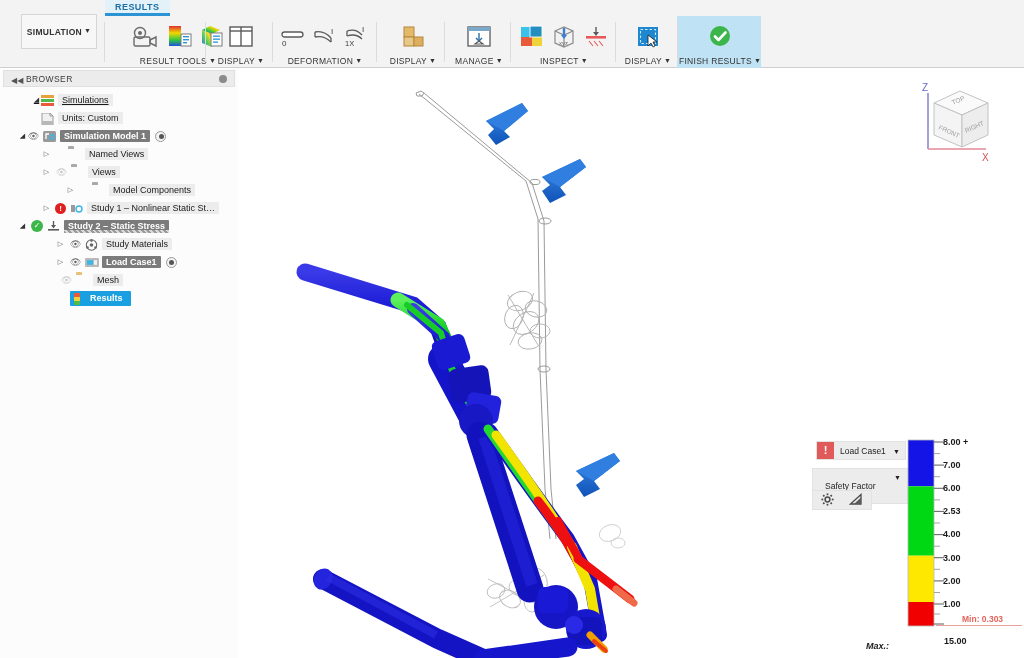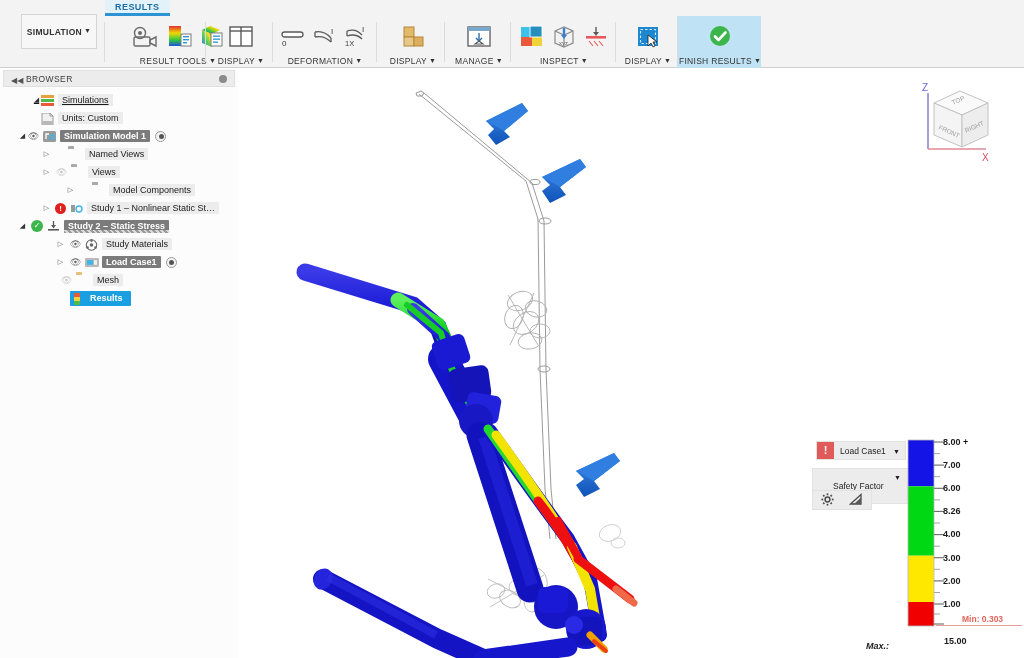--- a/index.html
+++ b/index.html
@@ -696,21 +696,21 @@
   </div>
 
   <div>
 
     <div class="lg-btn" style="left:816px; top:441px; width:90px; height:19px;">
       <span class="warn-sq">!</span>
       <span style="margin-left:6px;">Load Case1</span>
       <span class="caret" style="position:absolute; right:5px; top:6px;">▼</span>
     </div>
 
-    <div class="lg-btn" style="left:812px; top:468px; width:96px; height:36px; padding-left:20px;">
+    <div class="lg-btn" style="left:812px; top:468px; width:96px; height:36px; padding-left:12px;">
       <span>Safety Factor</span>
       <span class="caret" style="position:absolute; right:6px; top:5px;">▼</span>
     </div>
 
     <div class="lg-btn" style="left:812px; top:490px; width:60px; height:20px; justify-content:space-around;">
       <span>
         <svg width="13" height="13" viewBox="0 0 13 13">
           <circle cx="6.5" cy="6.5" r="2.4" fill="none" stroke="#4a4a4a" stroke-width="1.5"></circle>
           <g stroke="#4a4a4a" stroke-width="1.7">
             <line x1="6.5" y1="0.4" x2="6.5" y2="2.2"></line>
@@ -760,21 +760,21 @@
         <line x1="44" y1="114.2" x2="50" y2="114.2"></line>
         <line x1="44" y1="137.3" x2="50" y2="137.3"></line>
         <line x1="44" y1="160.5" x2="50" y2="160.5"></line>
         <line x1="44" y1="182" x2="50" y2="182"></line>
       </g>
     </svg>
 
     <div class="ticklabel" style="left:943px; top:437px;">8.00 +</div>
     <div class="ticklabel" style="left:943px; top:460px;">7.00</div>
     <div class="ticklabel" style="left:943px; top:483px;">6.00</div>
-    <div class="ticklabel" style="left:943px; top:506px;">8.26</div>
+    <div class="ticklabel" style="left:943px; top:506px;">2.53</div>
     <div class="ticklabel" style="left:943px; top:529px;">4.00</div>
     <div class="ticklabel" style="left:943px; top:553px;">3.00</div>
     <div class="ticklabel" style="left:943px; top:576px;">2.00</div>
     <div class="ticklabel" style="left:943px; top:599px;">1.00</div>
 
     <div class="minline" style="left:936px; top:625px; width:86px;"></div>
     <div class="minlabel" style="left:962px; top:614px;">Min: 0.303</div>
 
     <div class="maxrow" style="left:866px; top:641px;font-style:italic;">Max.:</div>
     <div class="maxrow" style="left:944px; top:618px;margin-top:18px;">15.00</div>

